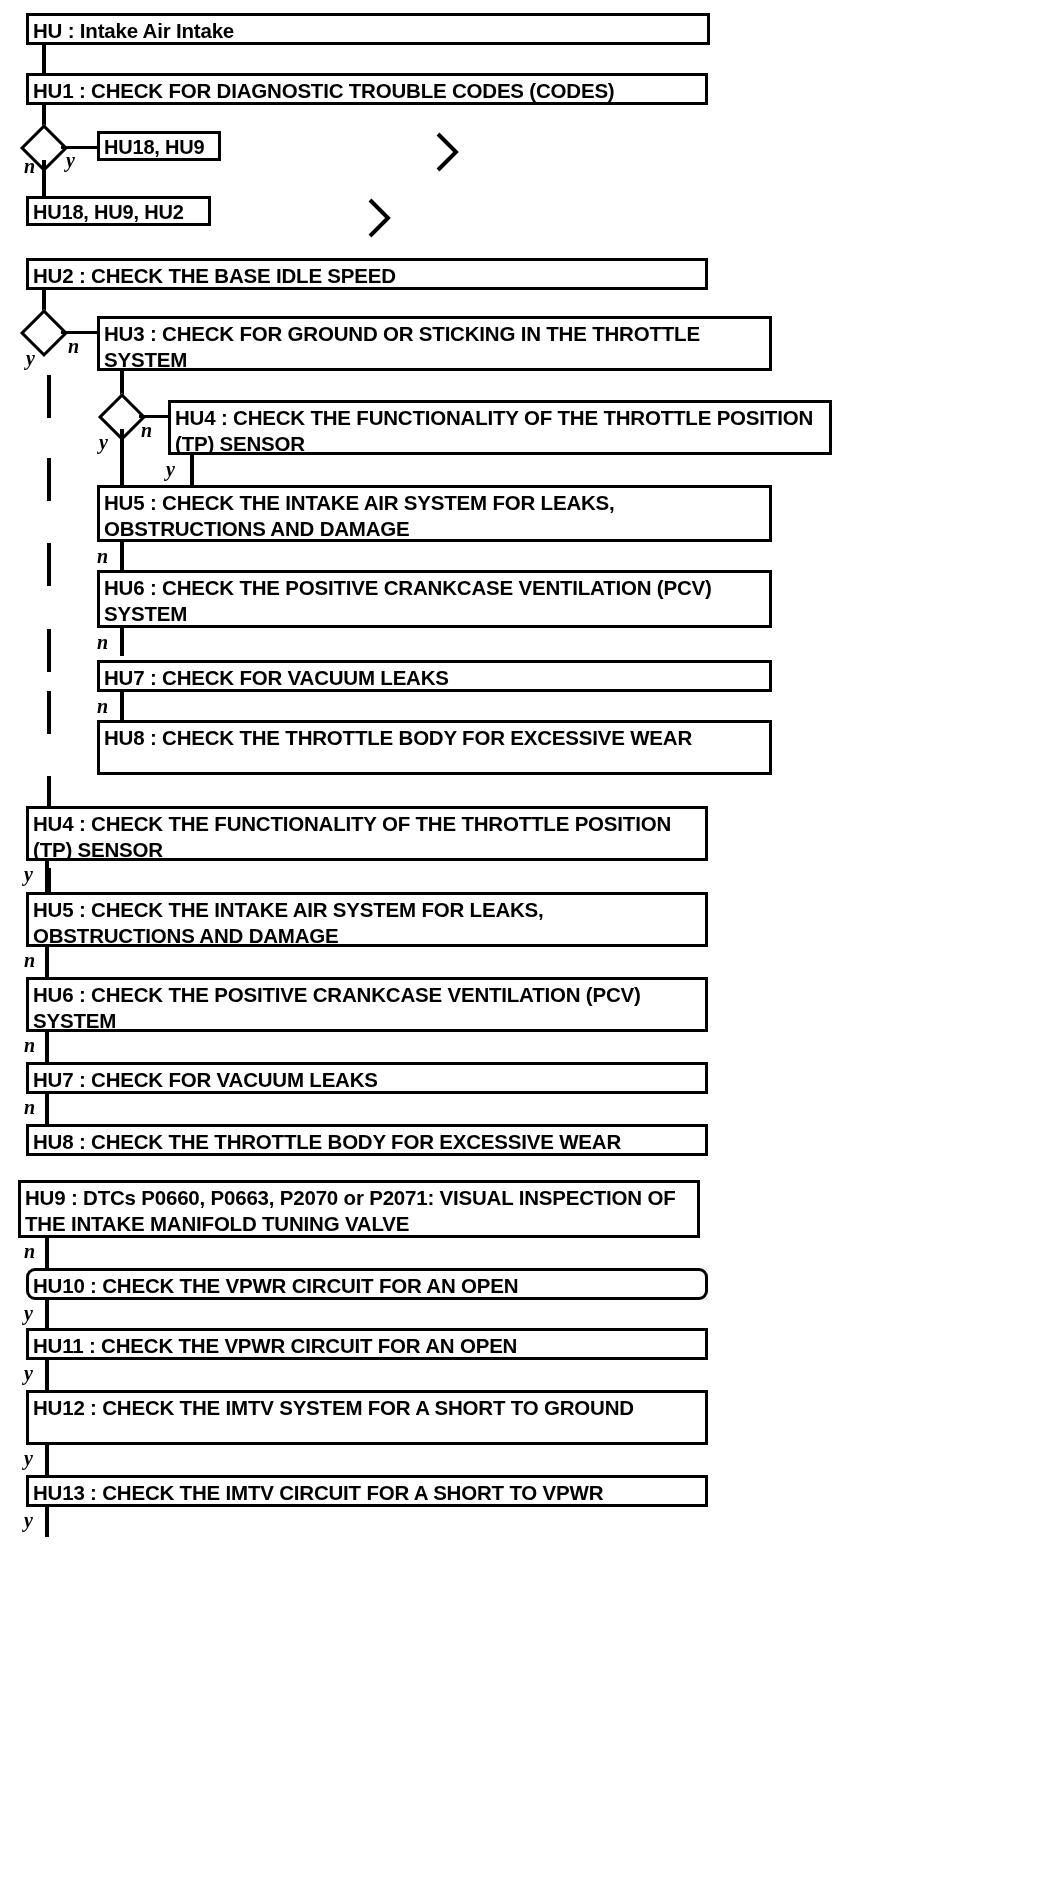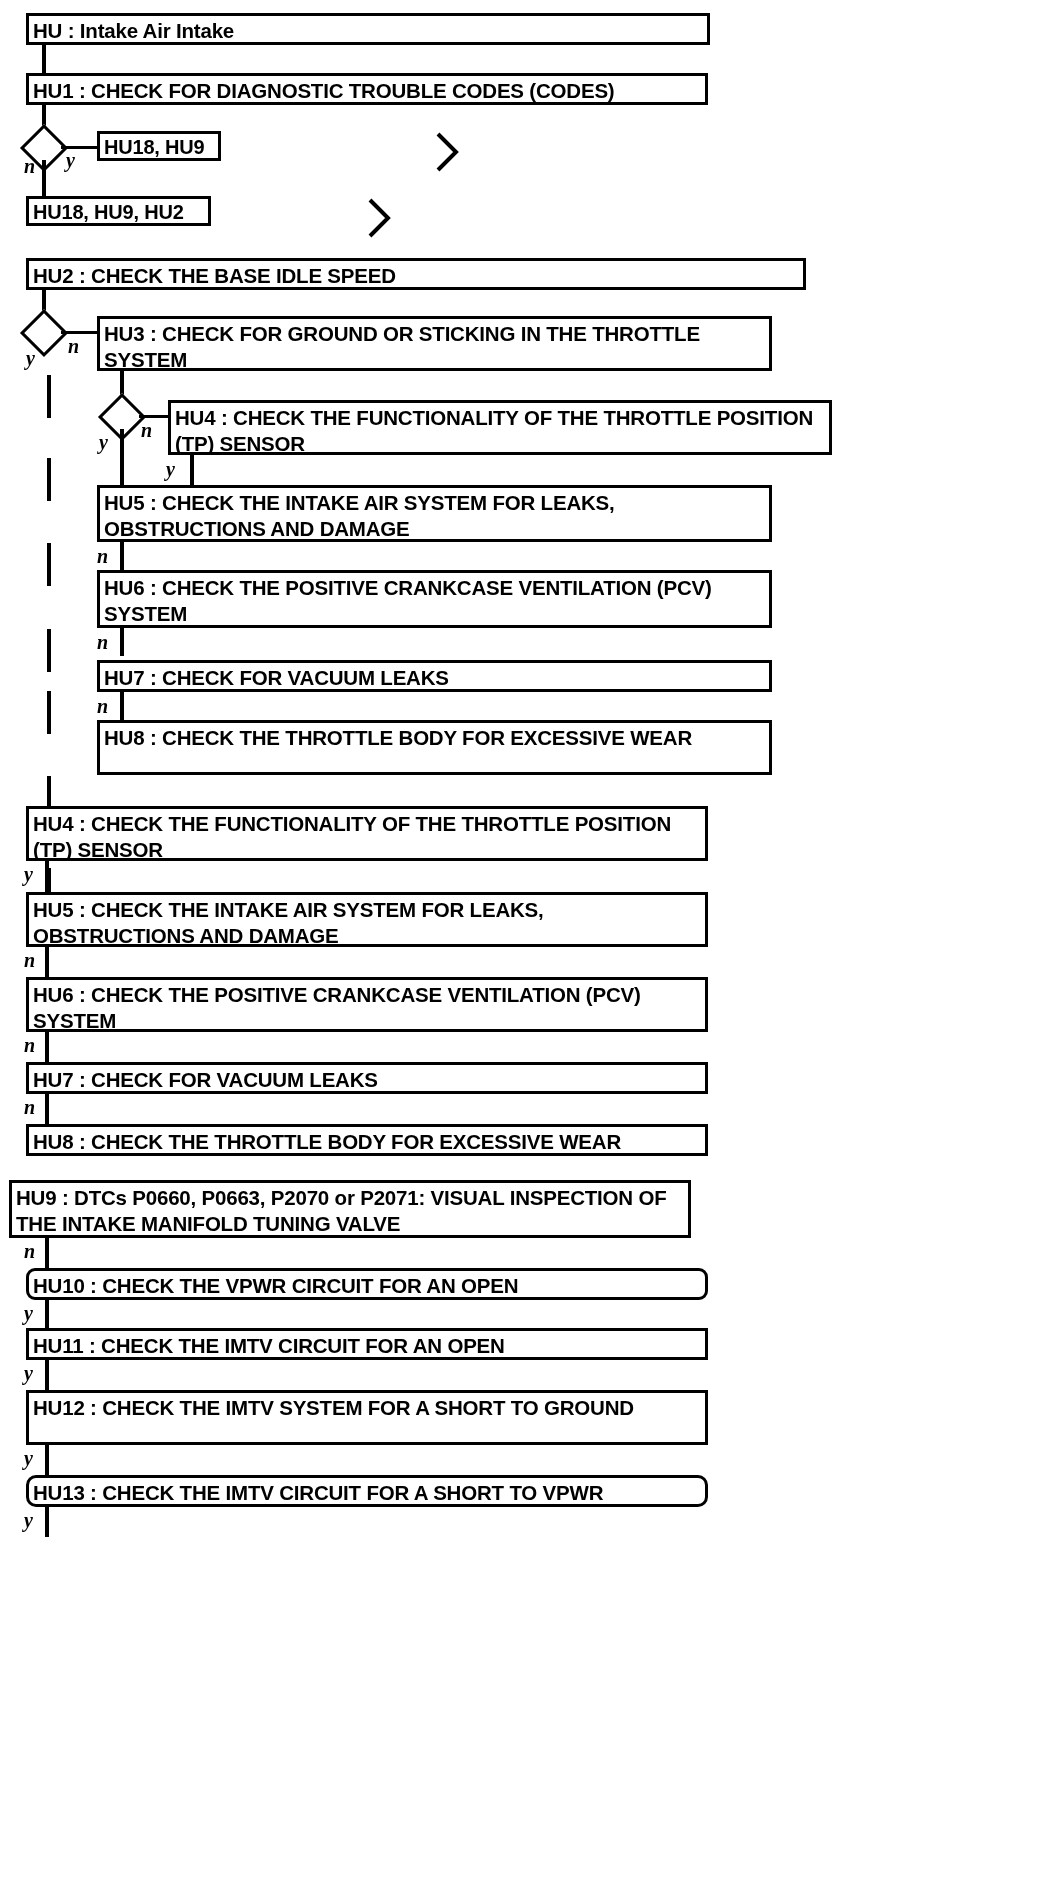--- a/index.html
+++ b/index.html
@@ -110,21 +110,21 @@
     <svg width="26" height="44" viewBox="0 0 26 44" aria-hidden="true">
       <polyline points="4,4 22,22 4,40" fill="none" stroke="#000000" stroke-width="4"></polyline>
     </svg>
   </div>
   <div class="chevron" style="left:366px; top:196px;">
     <svg width="26" height="44" viewBox="0 0 26 44" aria-hidden="true">
       <polyline points="4,4 22,22 4,40" fill="none" stroke="#000000" stroke-width="4"></polyline>
     </svg>
   </div>
 
-  <div class="box" style="left:26px; top:258px; width:780px; height:32px;">HU2 : CHECK THE BASE IDLE SPEED</div>
+  <div class="box" style="left:26px; top:258px; width:682px; height:32px;">HU2 : CHECK THE BASE IDLE SPEED</div>
 
   <div class="vline" style="left:42px; top:290px; height:27px;"></div>
 
   <div class="diamond" style="left:27px; top:316px;"></div>
 
   <div class="hline" style="left:61px; top:331px; width:38px;"></div>
   <div class="blabel" style="left:68px; top:336px;">n</div>
 
   <div class="box" style="left:97px; top:316px; width:675px; height:55px;">HU3 : CHECK FOR GROUND OR STICKING IN THE THROTTLE SYSTEM</div>
 
@@ -184,38 +184,38 @@
   <div class="vline" style="left:45px; top:1032px; height:30px;"></div>
   <div class="blabel" style="left:24px; top:1035px;">n</div>
 
   <div class="box" style="left:26px; top:1062px; width:682px; height:32px;">HU7 : CHECK FOR VACUUM LEAKS</div>
 
   <div class="vline" style="left:45px; top:1094px; height:30px;"></div>
   <div class="blabel" style="left:24px; top:1097px;">n</div>
 
   <div class="box" style="left:26px; top:1124px; width:682px; height:32px;">HU8 : CHECK THE THROTTLE BODY FOR EXCESSIVE WEAR</div>
 
-  <div class="box" style="left:9px; top:1180px; width:682px; height:58px;">HU9 : DTCs P0660, P0663, P2070 or P2071: VISUAL INSPECTION OF THE INTAKE MANIFOLD TUNING VALVE</div>
+  <div class="box" style="left:18px; top:1180px; width:682px; height:58px;">HU9 : DTCs P0660, P0663, P2070 or P2071: VISUAL INSPECTION OF THE INTAKE MANIFOLD TUNING VALVE</div>
 
   <div class="vline" style="left:45px; top:1238px; height:30px;"></div>
   <div class="blabel" style="left:24px; top:1241px;">n</div>
 
   <div class="box" style="left:26px; top:1268px; width:682px; height:32px;border-radius:9px;">HU10 : CHECK THE VPWR CIRCUIT FOR AN OPEN</div>
 
   <div class="vline" style="left:45px; top:1300px; height:30px;"></div>
   <div class="blabel" style="left:24px; top:1303px;">y</div>
 
-  <div class="box" style="left:26px; top:1328px; width:682px; height:32px;">HU11 : CHECK THE IMTV CIRCUIT FOR AN OPEN</div>
+  <div class="box" style="left:26px; top:1328px; width:682px; height:32px;">HU11 : CHECK THE VPWR CIRCUIT FOR AN OPEN</div>
 
   <div class="vline" style="left:45px; top:1360px; height:30px;"></div>
   <div class="blabel" style="left:24px; top:1363px;">y</div>
 
   <div class="box" style="left:26px; top:1390px; width:682px; height:55px;">HU12 : CHECK THE IMTV SYSTEM FOR A SHORT TO GROUND</div>
 
   <div class="vline" style="left:45px; top:1445px; height:30px;"></div>
   <div class="blabel" style="left:24px; top:1448px;">y</div>
 
-  <div class="box" style="left:26px; top:1475px; width:682px; height:32px;border-radius:10px;">HU13 : CHECK THE IMTV CIRCUIT FOR A SHORT TO VPWR</div>
+  <div class="box" style="left:26px; top:1475px; width:682px; height:32px;">HU13 : CHECK THE IMTV CIRCUIT FOR A SHORT TO VPWR</div>
 
   <div class="vline" style="left:45px; top:1507px; height:30px;"></div>
   <div class="blabel" style="left:24px; top:1510px;">y</div>
 
 </div>
 
 </body></html>

